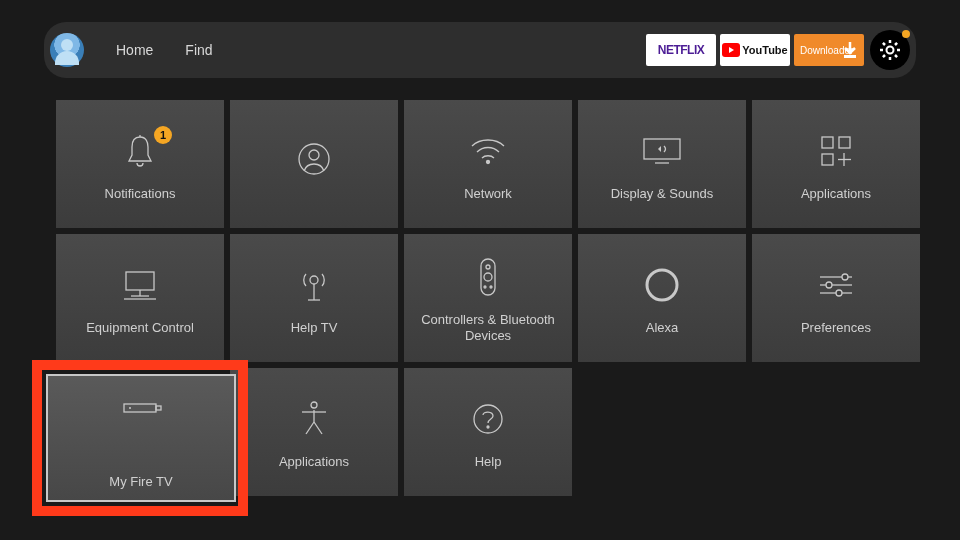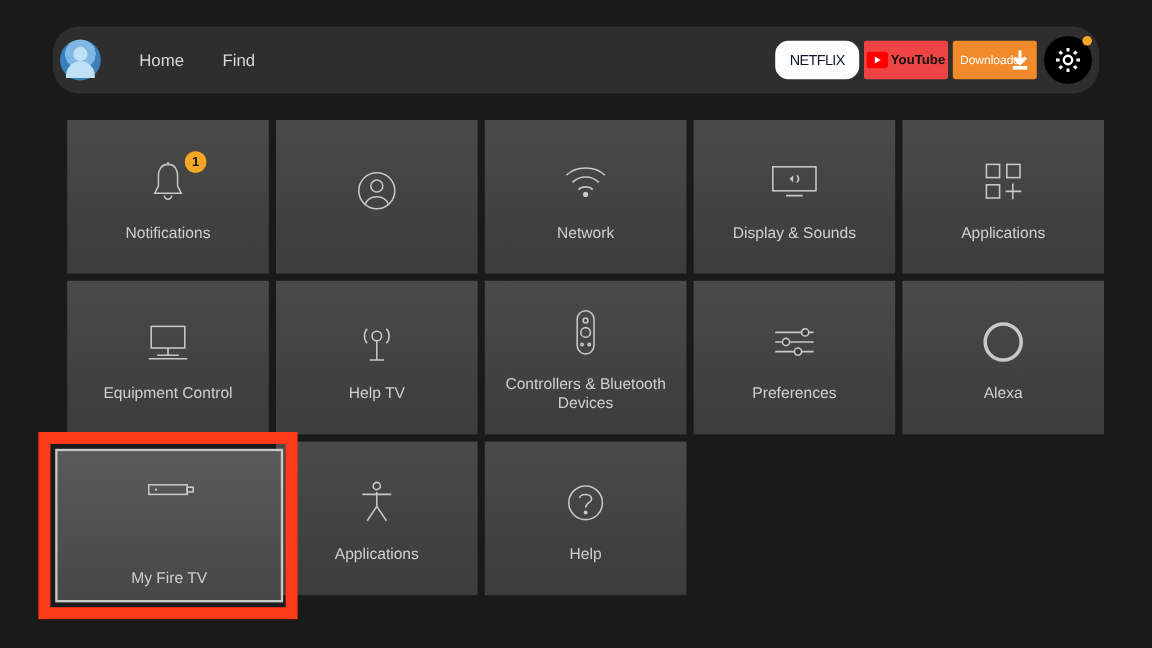--- a/index.html
+++ b/index.html
@@ -59,22 +59,22 @@
     width: 70px;
     border-radius: 2px;
     margin-left: 4px;
     display: flex;
     align-items: center;
     justify-content: center;
     font-weight: bold;
     font-size: 11px;
     color: #fff;
   }
-  .chip-netflix { background: #fff; color: #0f172a; letter-spacing: -0.5px; font-size: 12px; font-weight: 400; border-radius: 11px;}
-  .chip-youtube { background: #ef4444; color: #111; }
+  .chip-netflix { background: #fff; color: #4c1d95; letter-spacing: -0.5px; font-size: 12px; font-weight: 700;}
+  .chip-youtube { background: #ffffff; color: #111; }
   .chip-youtube svg { margin-right: 2px; }
   .chip-appstore { background: #f08a2a; color: #fff; font-weight: 600; font-size: 12px;}
   .chip-downloader { background: #f08a2a; color: #fff; font-weight: 500; font-size: 10px; position: relative; padding-right: 18px; justify-content: flex-start; padding-left: 6px;}
   .chip-downloader .dl-arrow {
     position: absolute; right: 6px; top: 6px;
   }
   .gear-btn {
     width: 40px; height: 40px;
     border-radius: 50%;
     background: #000;
@@ -287,39 +287,39 @@
           <circle cx="9" cy="20" r="4"></circle>
           <circle cx="6" cy="30" r="1"></circle>
           <circle cx="12" cy="30" r="1"></circle>
         </svg>
       </div>
     <div class="label">Controllers &amp; Bluetooth Devices</div>
   </div>
 
   <div class="tile">
     <div class="icon-wrap">
+        <svg width="36" height="36" viewBox="0 0 36 36">
+          <circle cx="18" cy="18" r="15" stroke-width="3"></circle>
+        </svg>
+      </div>
+    <div class="label">Alexa</div>
+  </div>
+
+  <div class="tile">
+    <div class="icon-wrap">
         <svg width="38" height="28" viewBox="0 0 38 28">
           <line x1="3" y1="6" x2="35" y2="6"></line>
           <circle cx="28" cy="6" r="3" fill="#3c3c3c"></circle>
           <line x1="3" y1="14" x2="35" y2="14"></line>
           <circle cx="12" cy="14" r="3" fill="#3c3c3c"></circle>
           <line x1="3" y1="22" x2="35" y2="22"></line>
           <circle cx="22" cy="22" r="3" fill="#3c3c3c"></circle>
         </svg>
       </div>
     <div class="label">Preferences</div>
-  </div>
-
-  <div class="tile">
-    <div class="icon-wrap">
-        <svg width="36" height="36" viewBox="0 0 36 36">
-          <circle cx="18" cy="18" r="15" stroke-width="3"></circle>
-        </svg>
-      </div>
-    <div class="label">Alexa</div>
   </div>
 
   <div style="visibility:hidden"></div>
 
   <div class="tile">
     <div class="icon-wrap">
         <svg width="32" height="38" viewBox="0 0 32 38">
           <circle cx="16" cy="5" r="3"></circle>
           <line x1="4" y1="12" x2="28" y2="12"></line>
           <line x1="16" y1="10" x2="16" y2="22"></line>

